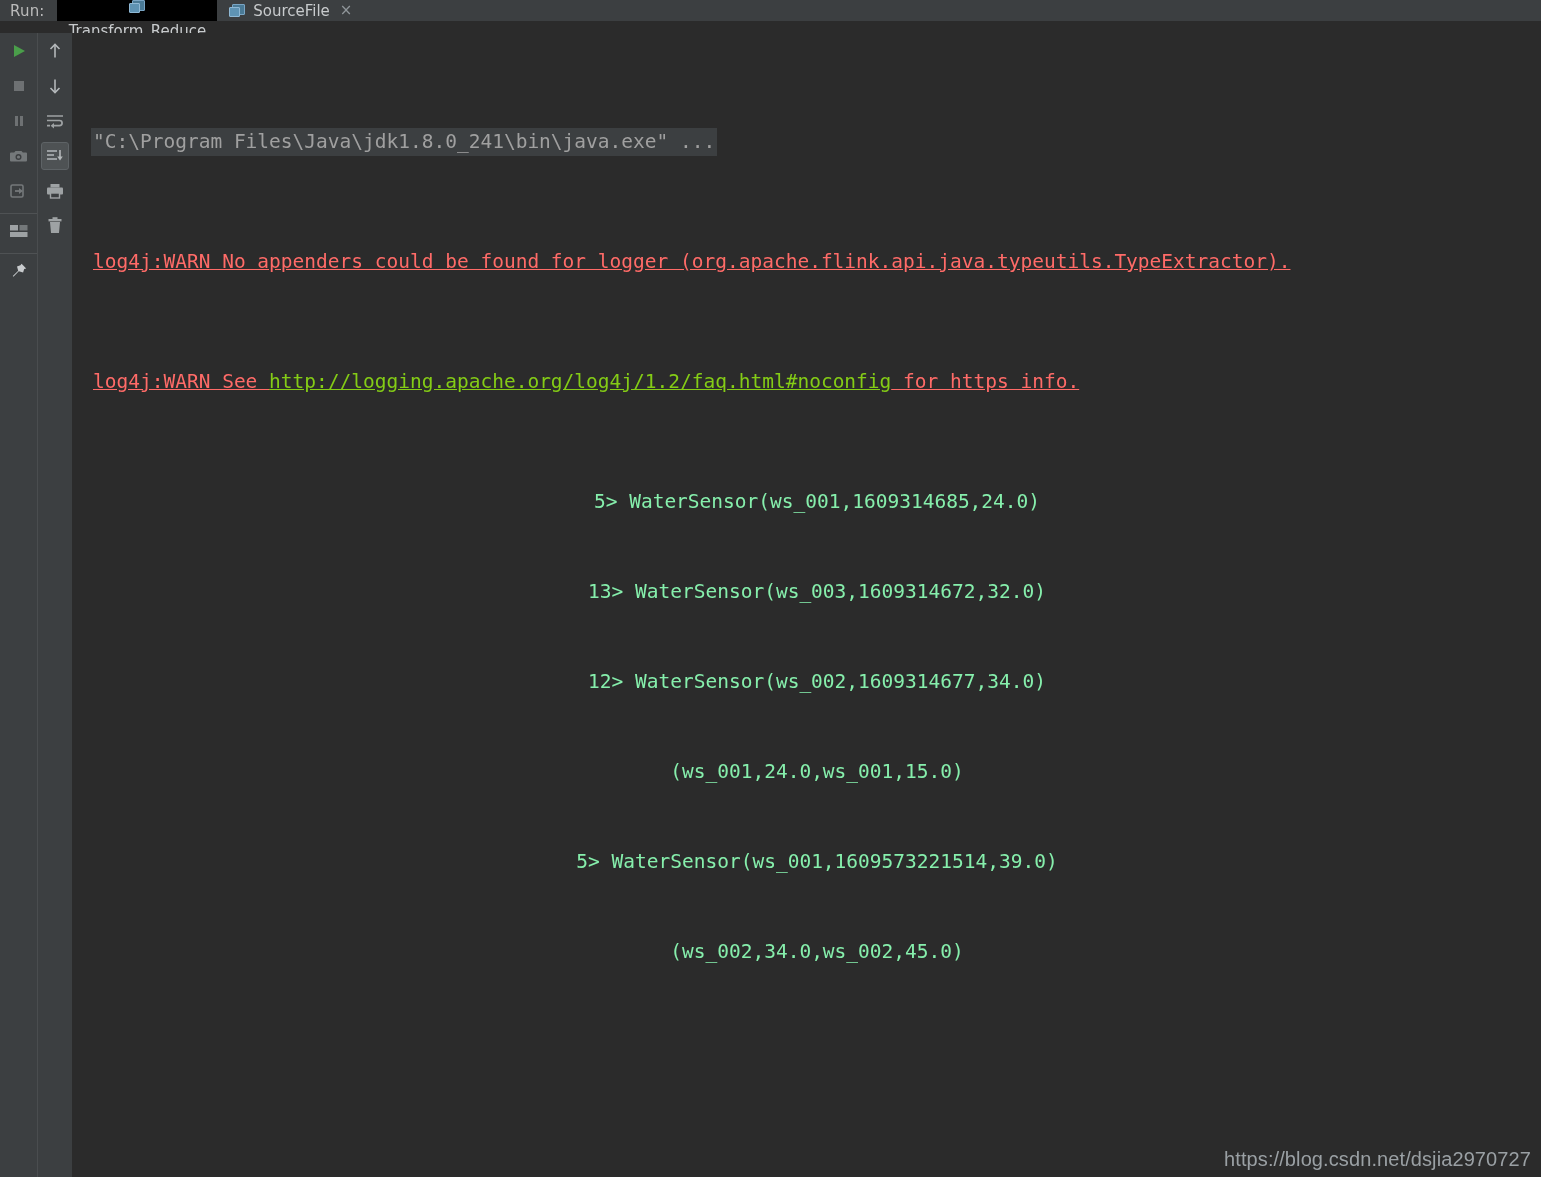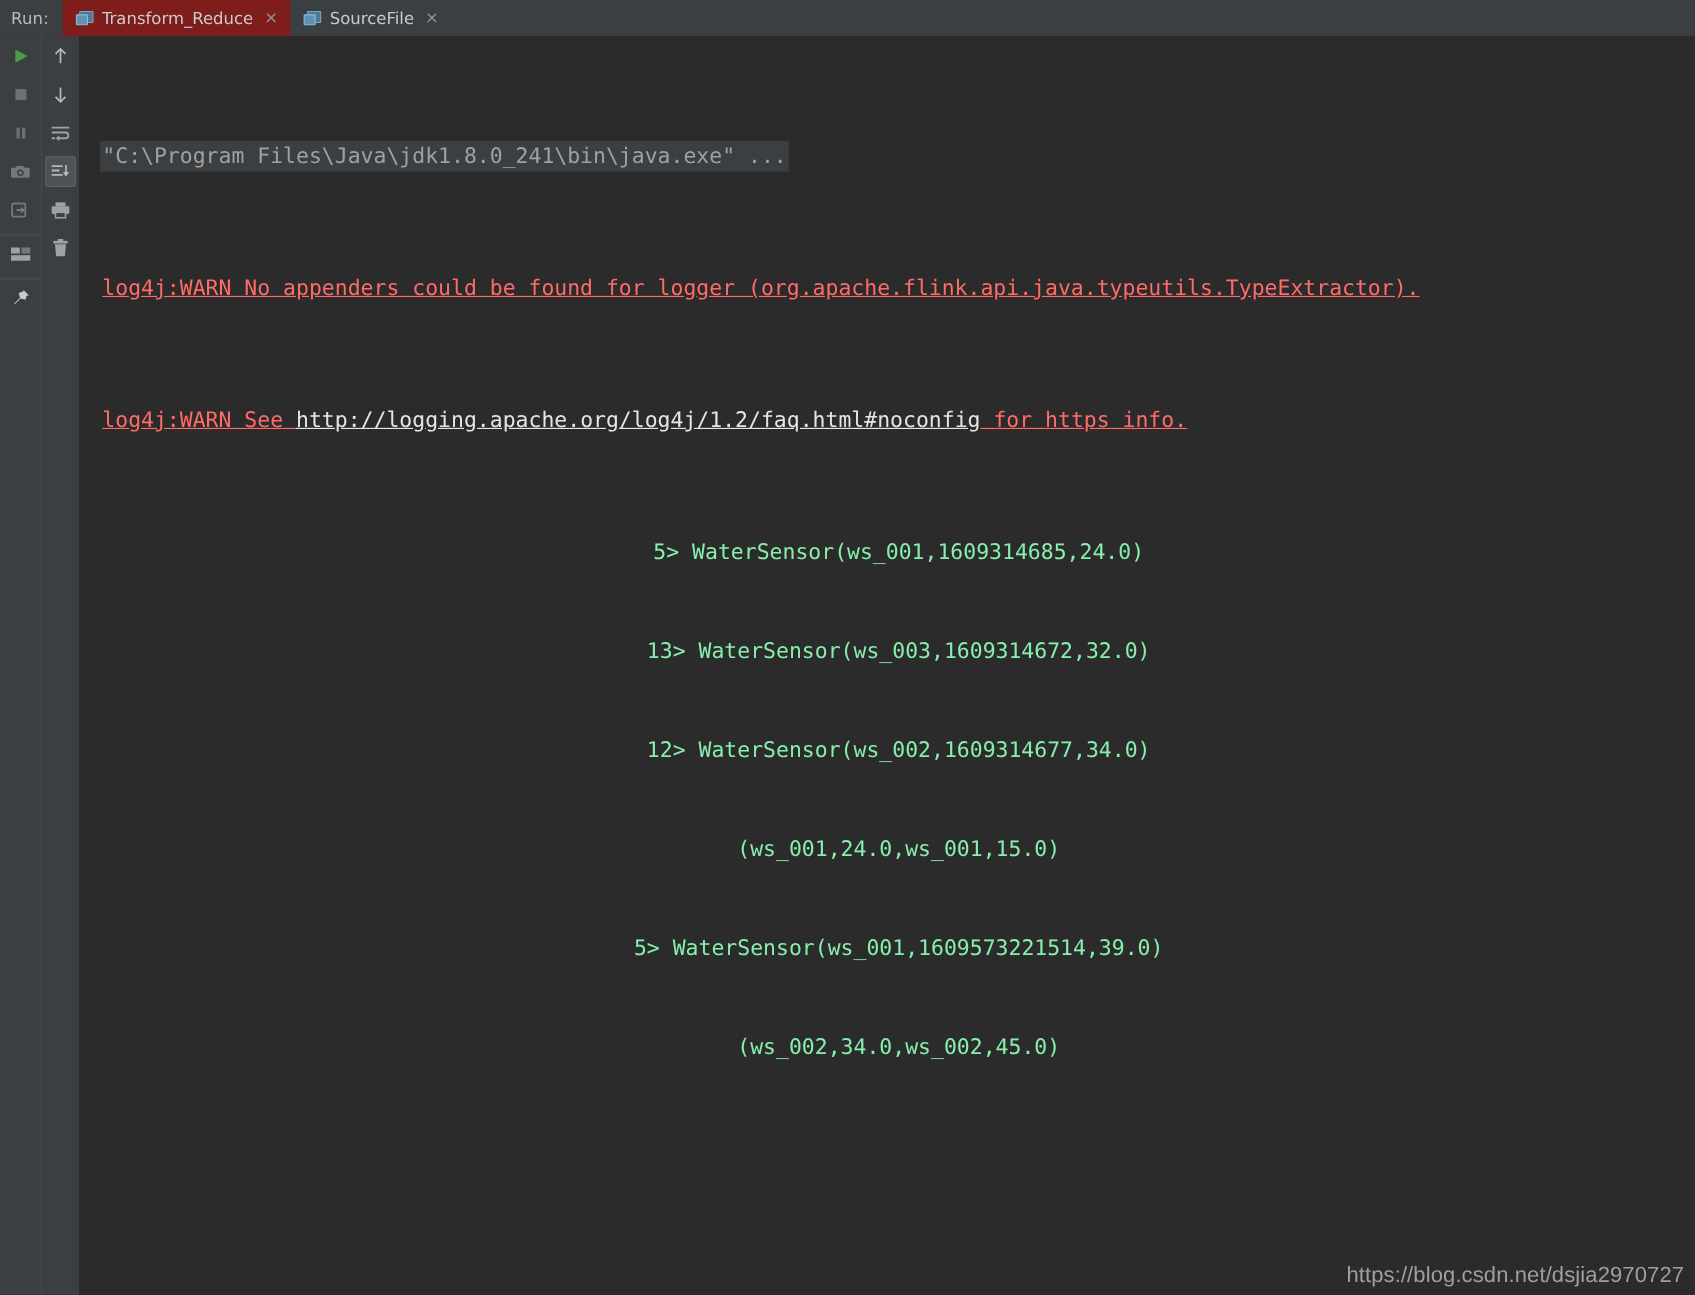--- a/index.html
+++ b/index.html
@@ -13,21 +13,21 @@
     overflow: hidden;
     font-family: "DejaVu Sans", sans-serif;
     -webkit-font-smoothing: antialiased;
   }
 
   
   .tabbar {
     position: absolute;
     left: 0; top: 0;
     width: 1541px;
-    height: 33px;
+    height: 21px;
     background: #3c3f41;
     display: flex;
     align-items: stretch;
     box-sizing: border-box;
   }
   .run-label {
     color: #bbbbbb;
     font-size: 15px;
     display: flex;
     align-items: center;
@@ -38,21 +38,21 @@
   .tab {
     display: flex;
     align-items: center;
     padding: 0 11px 0 12px;
     gap: 8px;
     font-size: 15px;
     color: #c8cbcd;
     white-space: nowrap;
     box-sizing: border-box;
   }
-  .tab.active { background: #7f1d1d; }
+  .tab.active { background: #000000; flex-direction: column; }
   .tab-icon {
     width: 16px; height: 14px;
     position: relative;
     flex: 0 0 auto;
   }
   .tab-icon .outer {
     position: absolute; left: 3px; top: 0;
     width: 13px; height: 11px;
     border: 1.5px solid #7aa5c4;
     background: #4a7a96;
@@ -135,21 +135,21 @@
     color: #a0a0a0;
   }
   .line.cmd .hl {
     background: #3c3f41;
     padding: 2px 2px 3px 2px;
     margin: -2px -2px -3px -2px;
   }
   .line.warn { color: #ff6b68; text-decoration: underline; }
   .line.out  { color: #86efac; text-align: center; }
   a.lnk {
-    color: #e5e5e5;
+    color: #84cc16;
     text-decoration: underline;
   }
 
   .watermark {
     position: absolute;
     right: 10px;
     bottom: 6px;
     color: #9aa0a4;
     font-family: "Liberation Sans", sans-serif;
     font-size: 20px;

